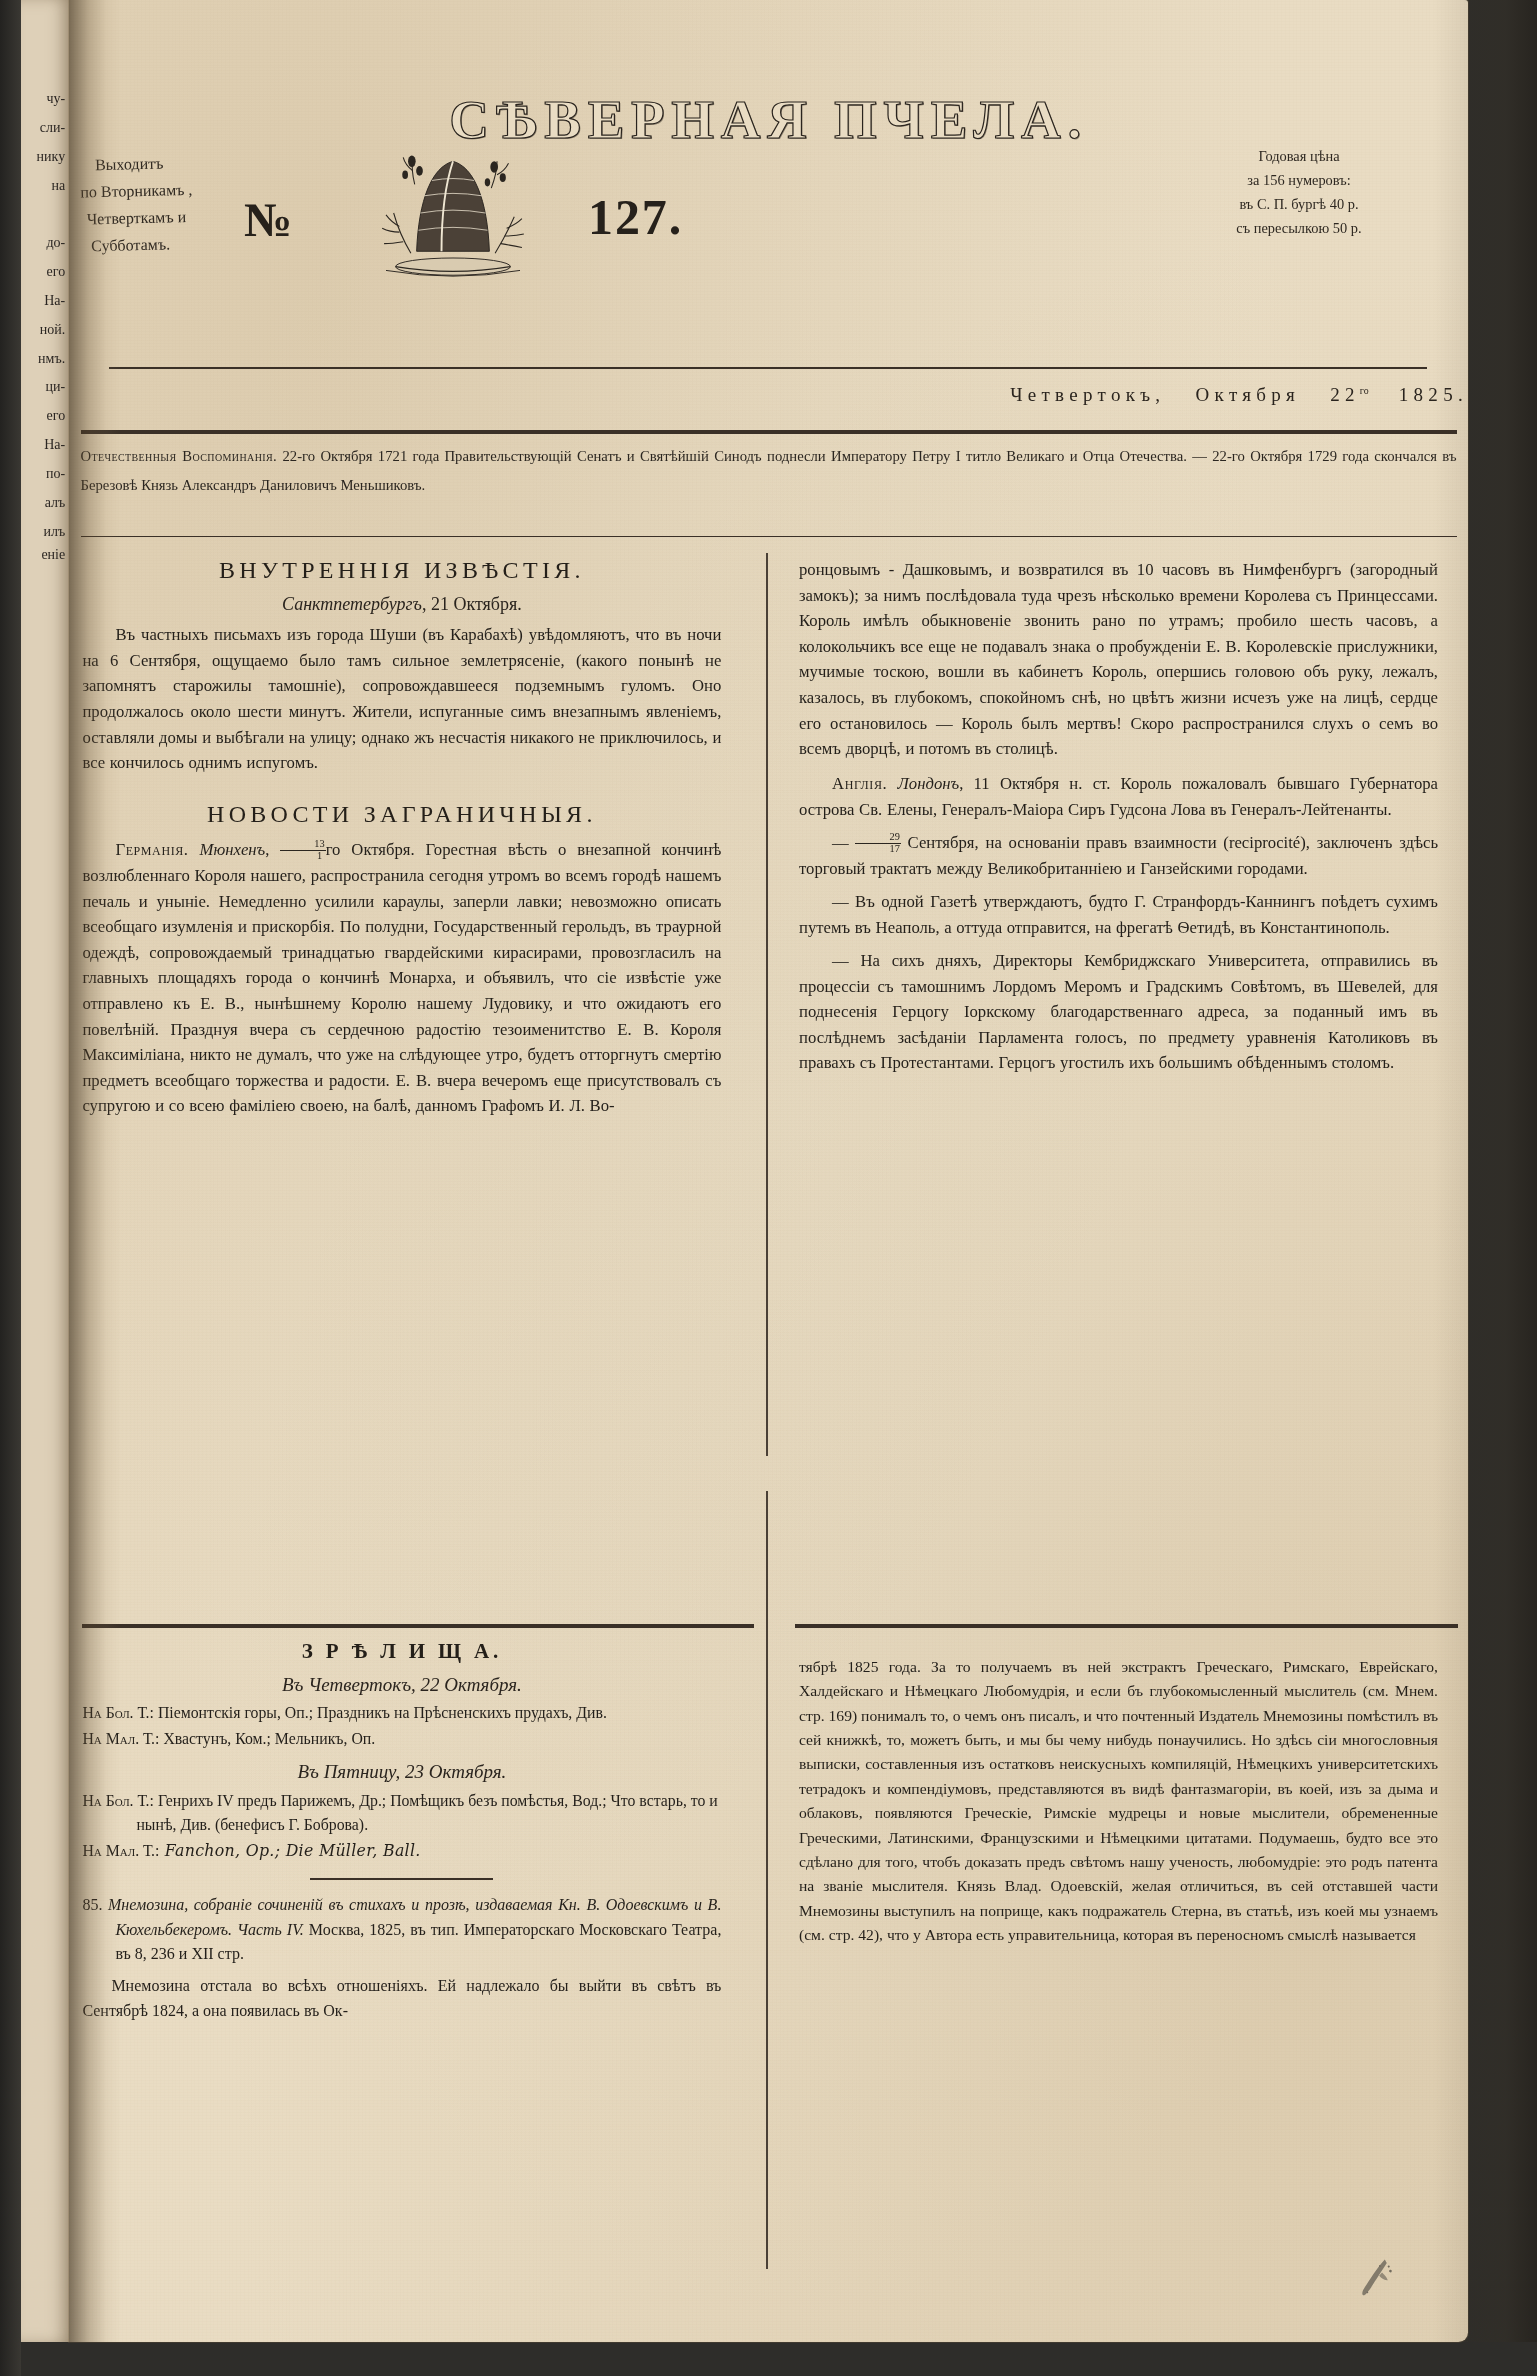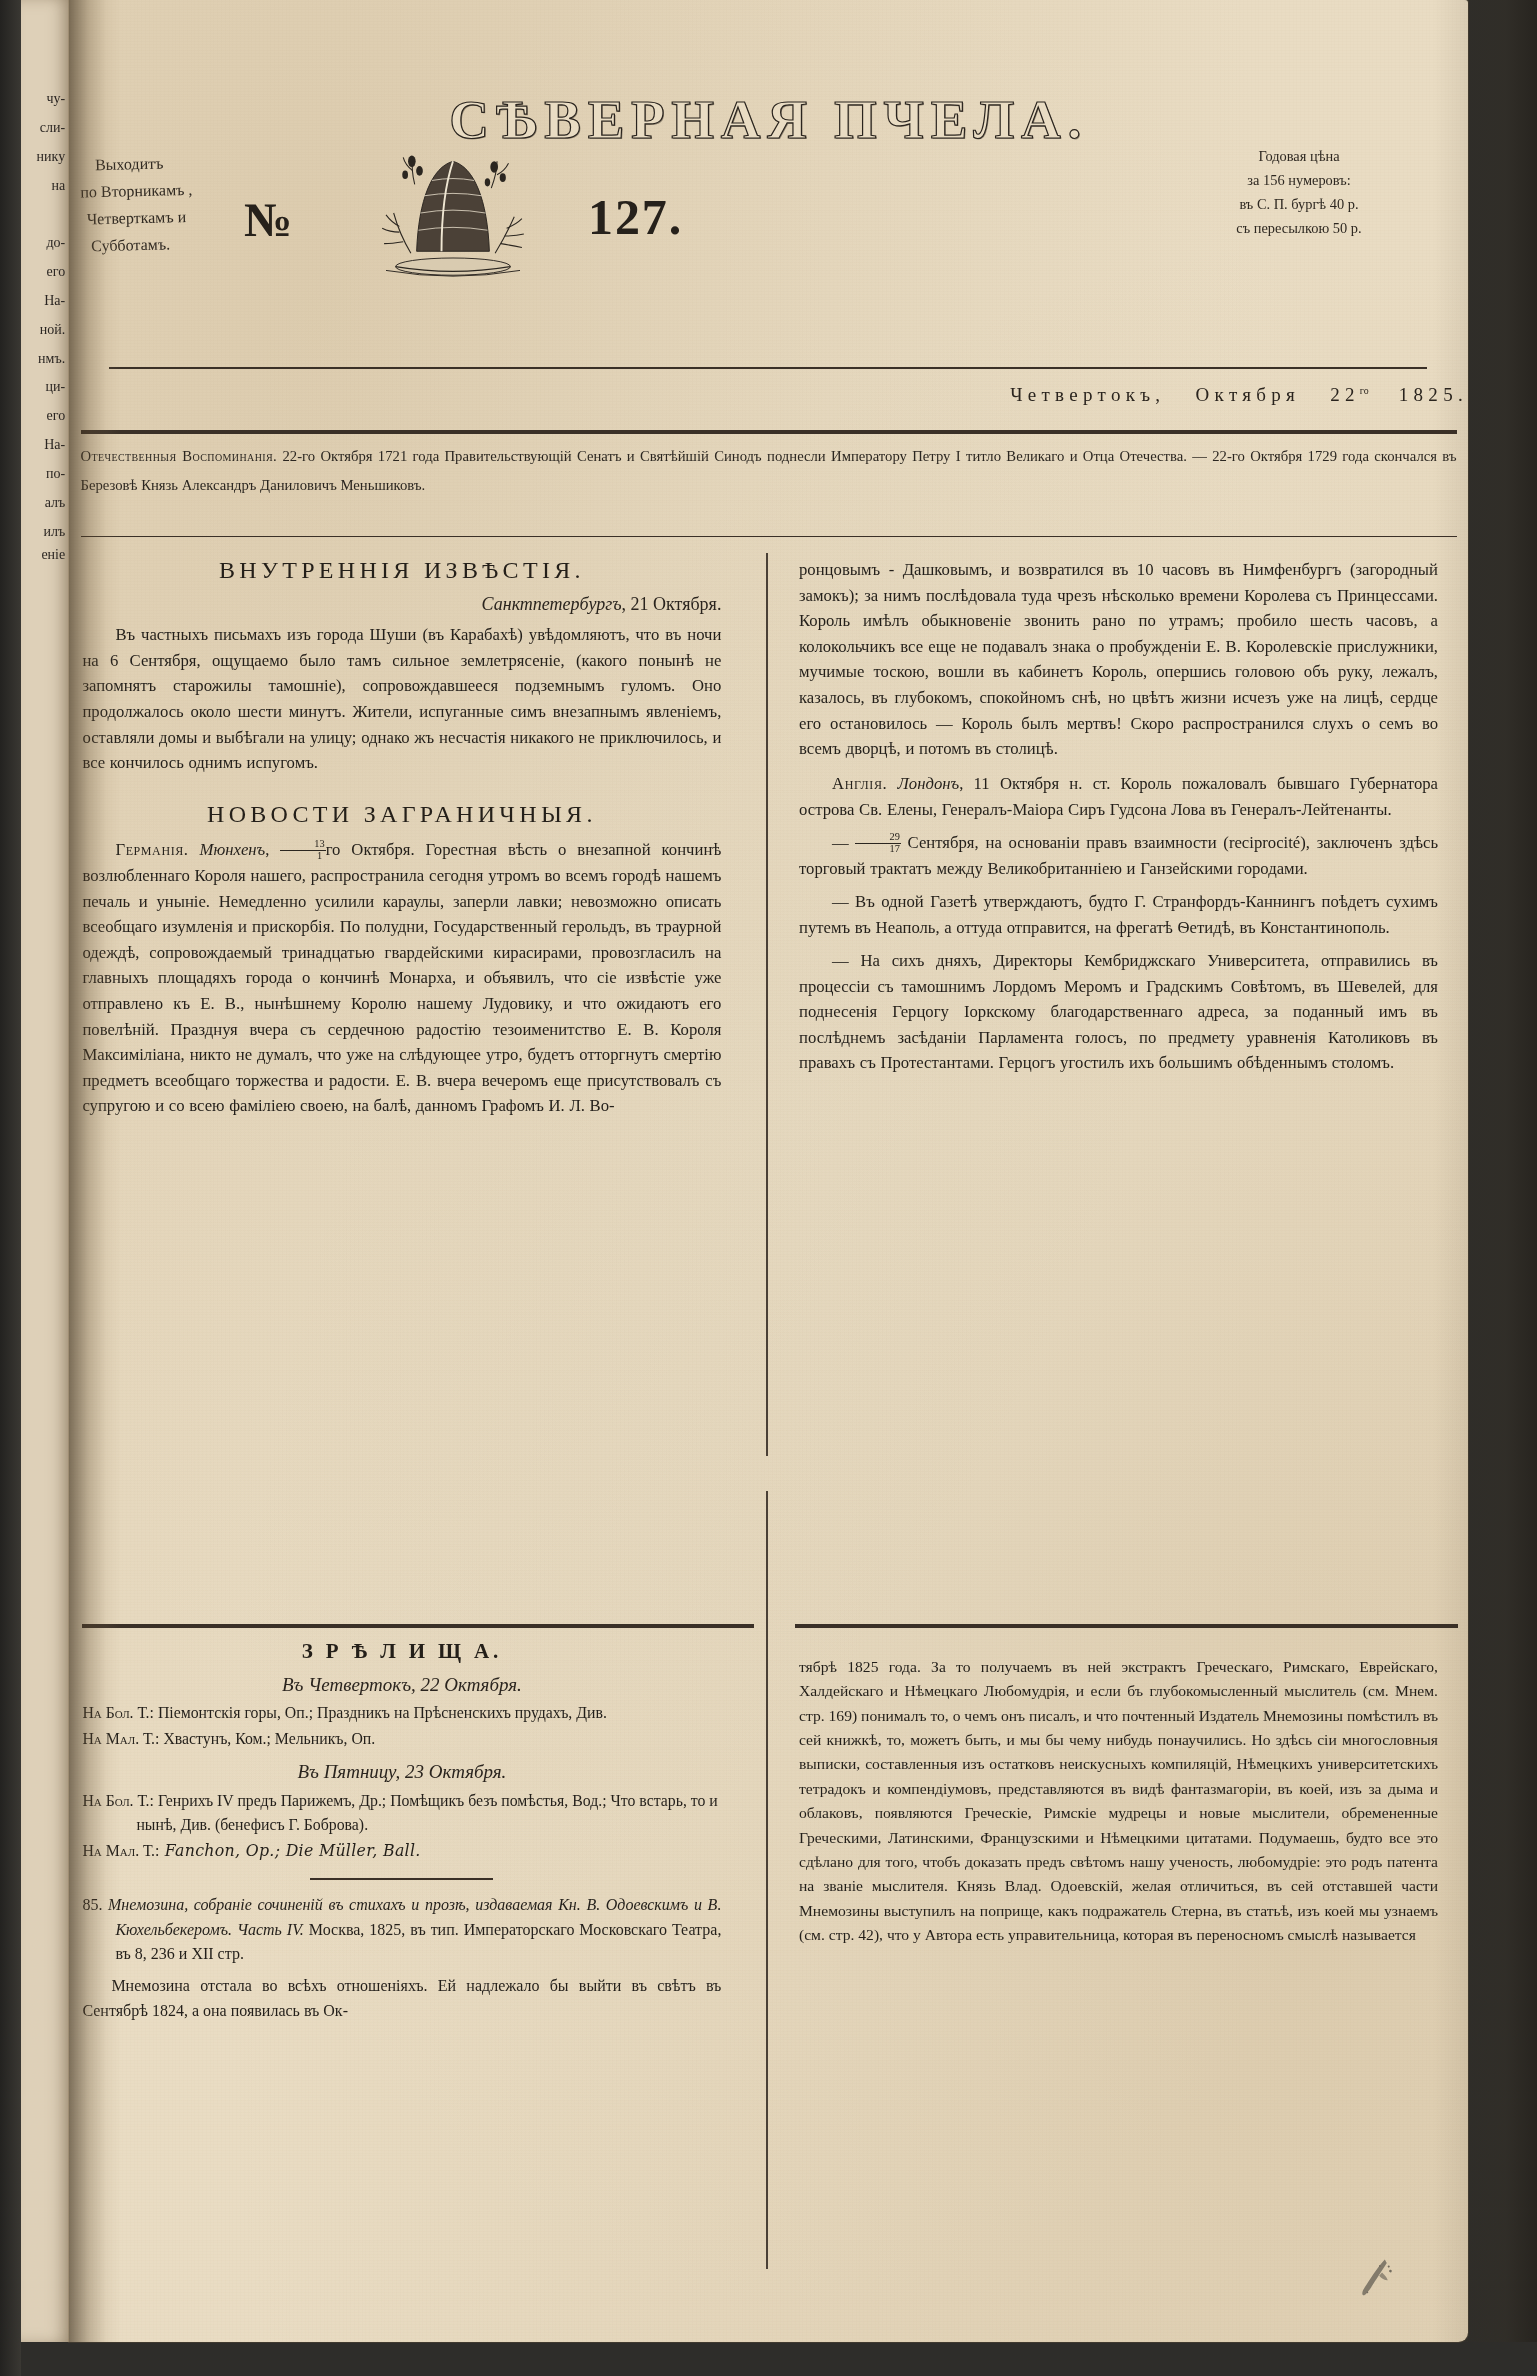--- a/index.html
+++ b/index.html
@@ -124,21 +124,21 @@
   }
   .sechead{
     text-align:center;font-size:24px;letter-spacing:4.3px;
     font-weight:400;color:#241f19;margin:0 0 9.6px 0;
   }
   .sechead-sm{
     text-align:center;font-size:21px;letter-spacing:3.8px;
     font-weight:700;color:#241f19;margin:0 0 5.8px 0;
   }
   .subhead{
-    text-align:right;font-style:italic;font-size:18px;
+    text-align:center;font-style:italic;font-size:18px;
     color:#2a241e;margin:0 0 7.7px 0;
   }
   .subhead .rom{font-style:normal;}
   p.body{
     margin:0 0 0 0;font-size:16.7px;line-height:25.6px;
     text-align:justify;text-indent:33px;color:#231f1a;
     word-spacing:0.5px;
   }
   p.body.nodent{text-indent:0;}
   p.body + p.body{margin-top:6.7px;}

